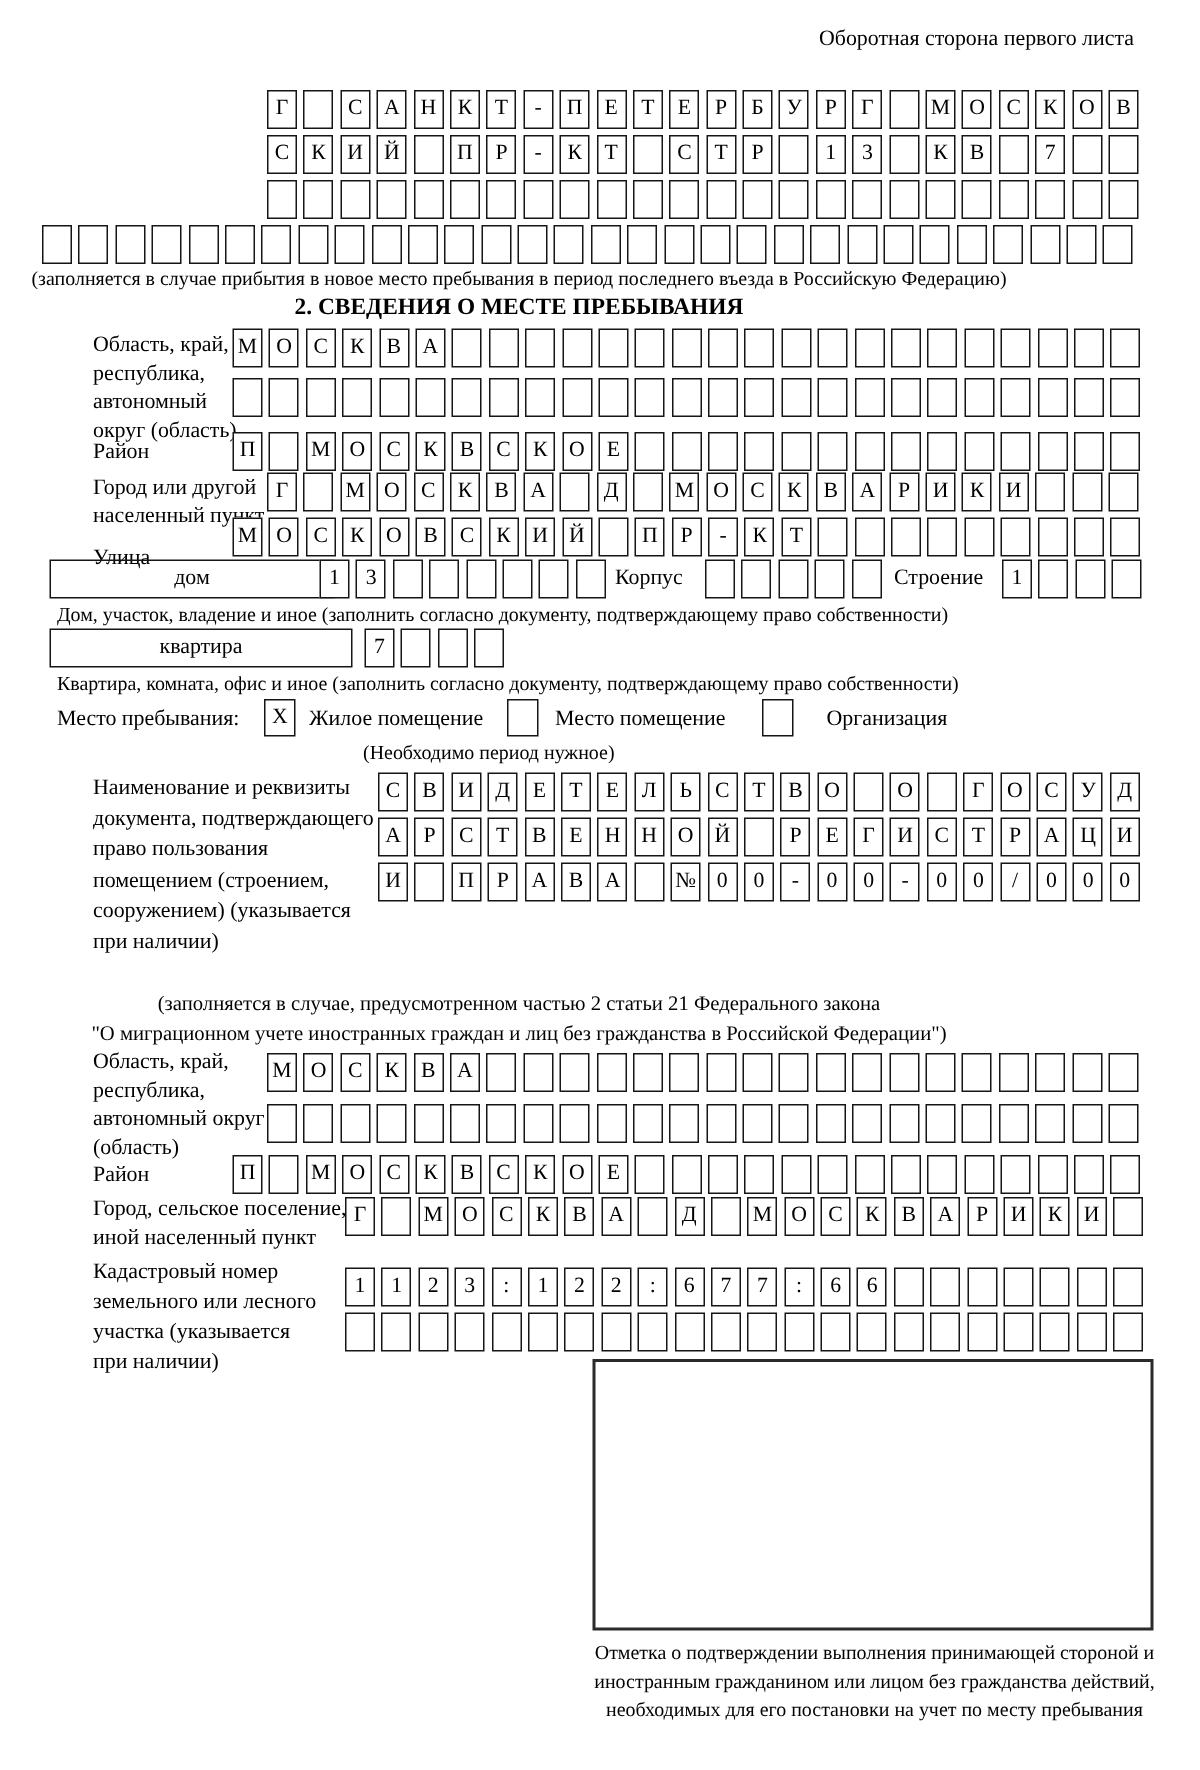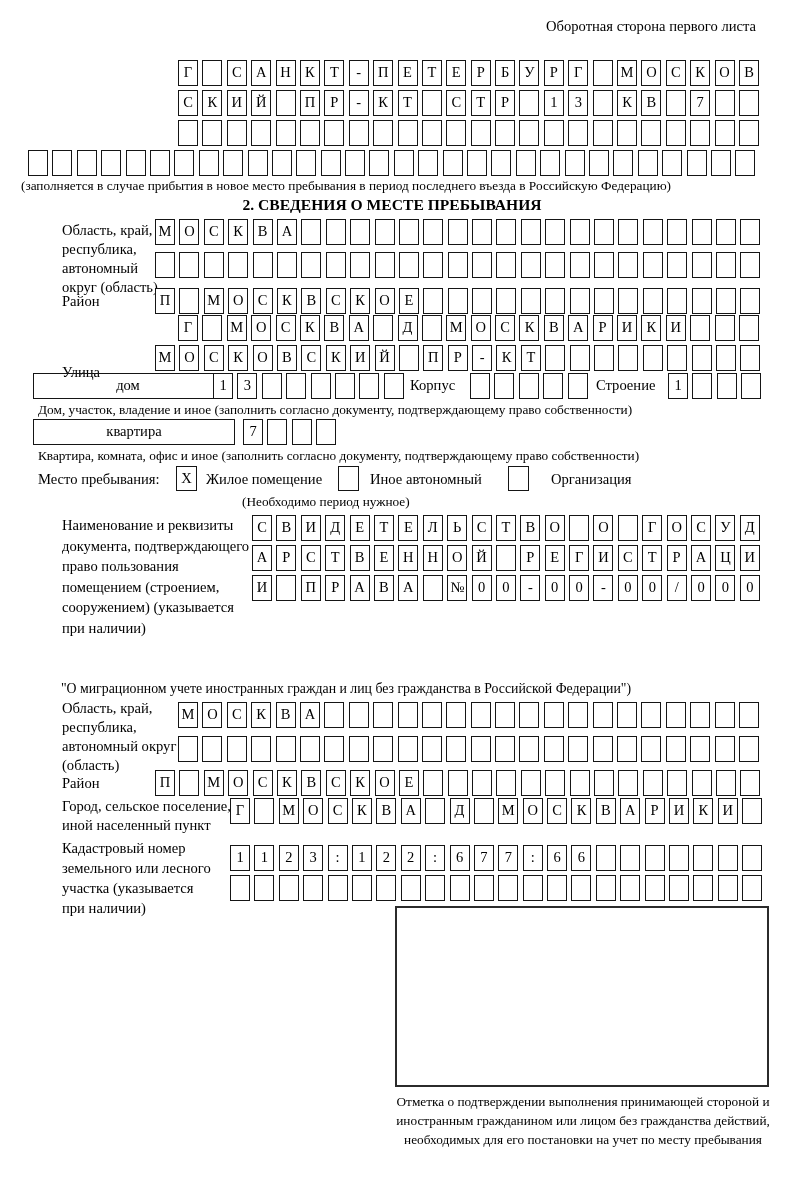--- a/index.html
+++ b/index.html
@@ -134,21 +134,21 @@
       <span class="cell"></span>
       <span class="cell"></span>
       <span class="cell"></span>
       <span class="cell"></span>
       <span class="cell"></span>
       <span class="cell"></span>
       <span class="cell"></span>
     </div>
   <div class="cap center" style="top:177px;">(заполняется в случае прибытия в новое место пребывания в период последнего въезда в Российскую Федерацию)</div>
 
-  <div class="title center" style="top:196px;padding-left:46px;">2. СВЕДЕНИЯ О МЕСТЕ ПРЕБЫВАНИЯ</div>
+  <div class="title center" style="top:196px;">2. СВЕДЕНИЯ О МЕСТЕ ПРЕБЫВАНИЯ</div>
 
   <div class="lbl tight" style="left:62px;top:221px;">Область, край,
 республика,
 автономный
 округ (область)</div>
   <div class="cellrow" style="left:155px;top:219px;">
       <span class="cell">М</span>
       <span class="cell">О</span>
       <span class="cell">С</span>
       <span class="cell">К</span>
@@ -224,20 +224,22 @@
       <span class="cell"></span>
       <span class="cell"></span>
       <span class="cell"></span>
       <span class="cell"></span>
       <span class="cell"></span>
       <span class="cell"></span>
       <span class="cell"></span>
       <span class="cell"></span>
     </div>
 
+  <div class="lbl tight" style="left:62px;top:316px;">Город или другой
+населенный пункт</div>
   <div class="cellrow" style="left:178px;top:315px;">
       <span class="cell">Г</span>
       <span class="cell"></span>
       <span class="cell">М</span>
       <span class="cell">О</span>
       <span class="cell">С</span>
       <span class="cell">К</span>
       <span class="cell">В</span>
       <span class="cell">А</span>
       <span class="cell"></span>
@@ -321,21 +323,21 @@
       <span class="cell"></span>
       <span class="cell"></span>
       <span class="cell"></span>
     </div>
   <div class="cap" style="left:38px;top:447px;">Квартира, комната, офис и иное (заполнить согласно документу, подтверждающему право собственности)</div>
 
   <div class="lbl" style="left:38px;top:468px;">Место пребывания:</div>
   <div class="checkbox" style="left:176px;top:466px;">X</div>
   <div class="lbl" style="left:206px;top:468px;">Жилое помещение</div>
   <div class="checkbox" style="left:338px;top:466px;"></div>
-  <div class="lbl" style="left:370px;top:468px;">Иное автономный</div>
+  <div class="lbl" style="left:370px;top:468px;">Место помещение</div>
   <div class="checkbox" style="left:508px;top:466px;"></div>
   <div class="lbl" style="left:551px;top:468px;">Организация</div>
   <div class="cap" style="left:242px;top:493px;">(Необходимо период нужное)</div>
 
   <div class="lbl doc" style="left:62px;top:515px;">Наименование и реквизиты
 документа, подтверждающего
 право пользования
 помещением (строением,
 сооружением) (указывается
 при наличии)</div>
@@ -402,20 +404,21 @@
       <span class="cell">0</span>
       <span class="cell">-</span>
       <span class="cell">0</span>
       <span class="cell">0</span>
       <span class="cell">/</span>
       <span class="cell">0</span>
       <span class="cell">0</span>
       <span class="cell">0</span>
     </div>
 
+  <div class="note center" style="top:660px;">(заполняется в случае, предусмотренном частью 2 статьи 21 Федерального закона</div>
   <div class="note center" style="top:680px;">"О миграционном учете иностранных граждан и лиц без гражданства в Российской Федерации")</div>
 
   <div class="lbl tight" style="left:62px;top:699px;">Область, край,
 республика,
 автономный округ
 (область)</div>
   <div class="cellrow" style="left:178px;top:702px;">
       <span class="cell">М</span>
       <span class="cell">О</span>
       <span class="cell">С</span>

